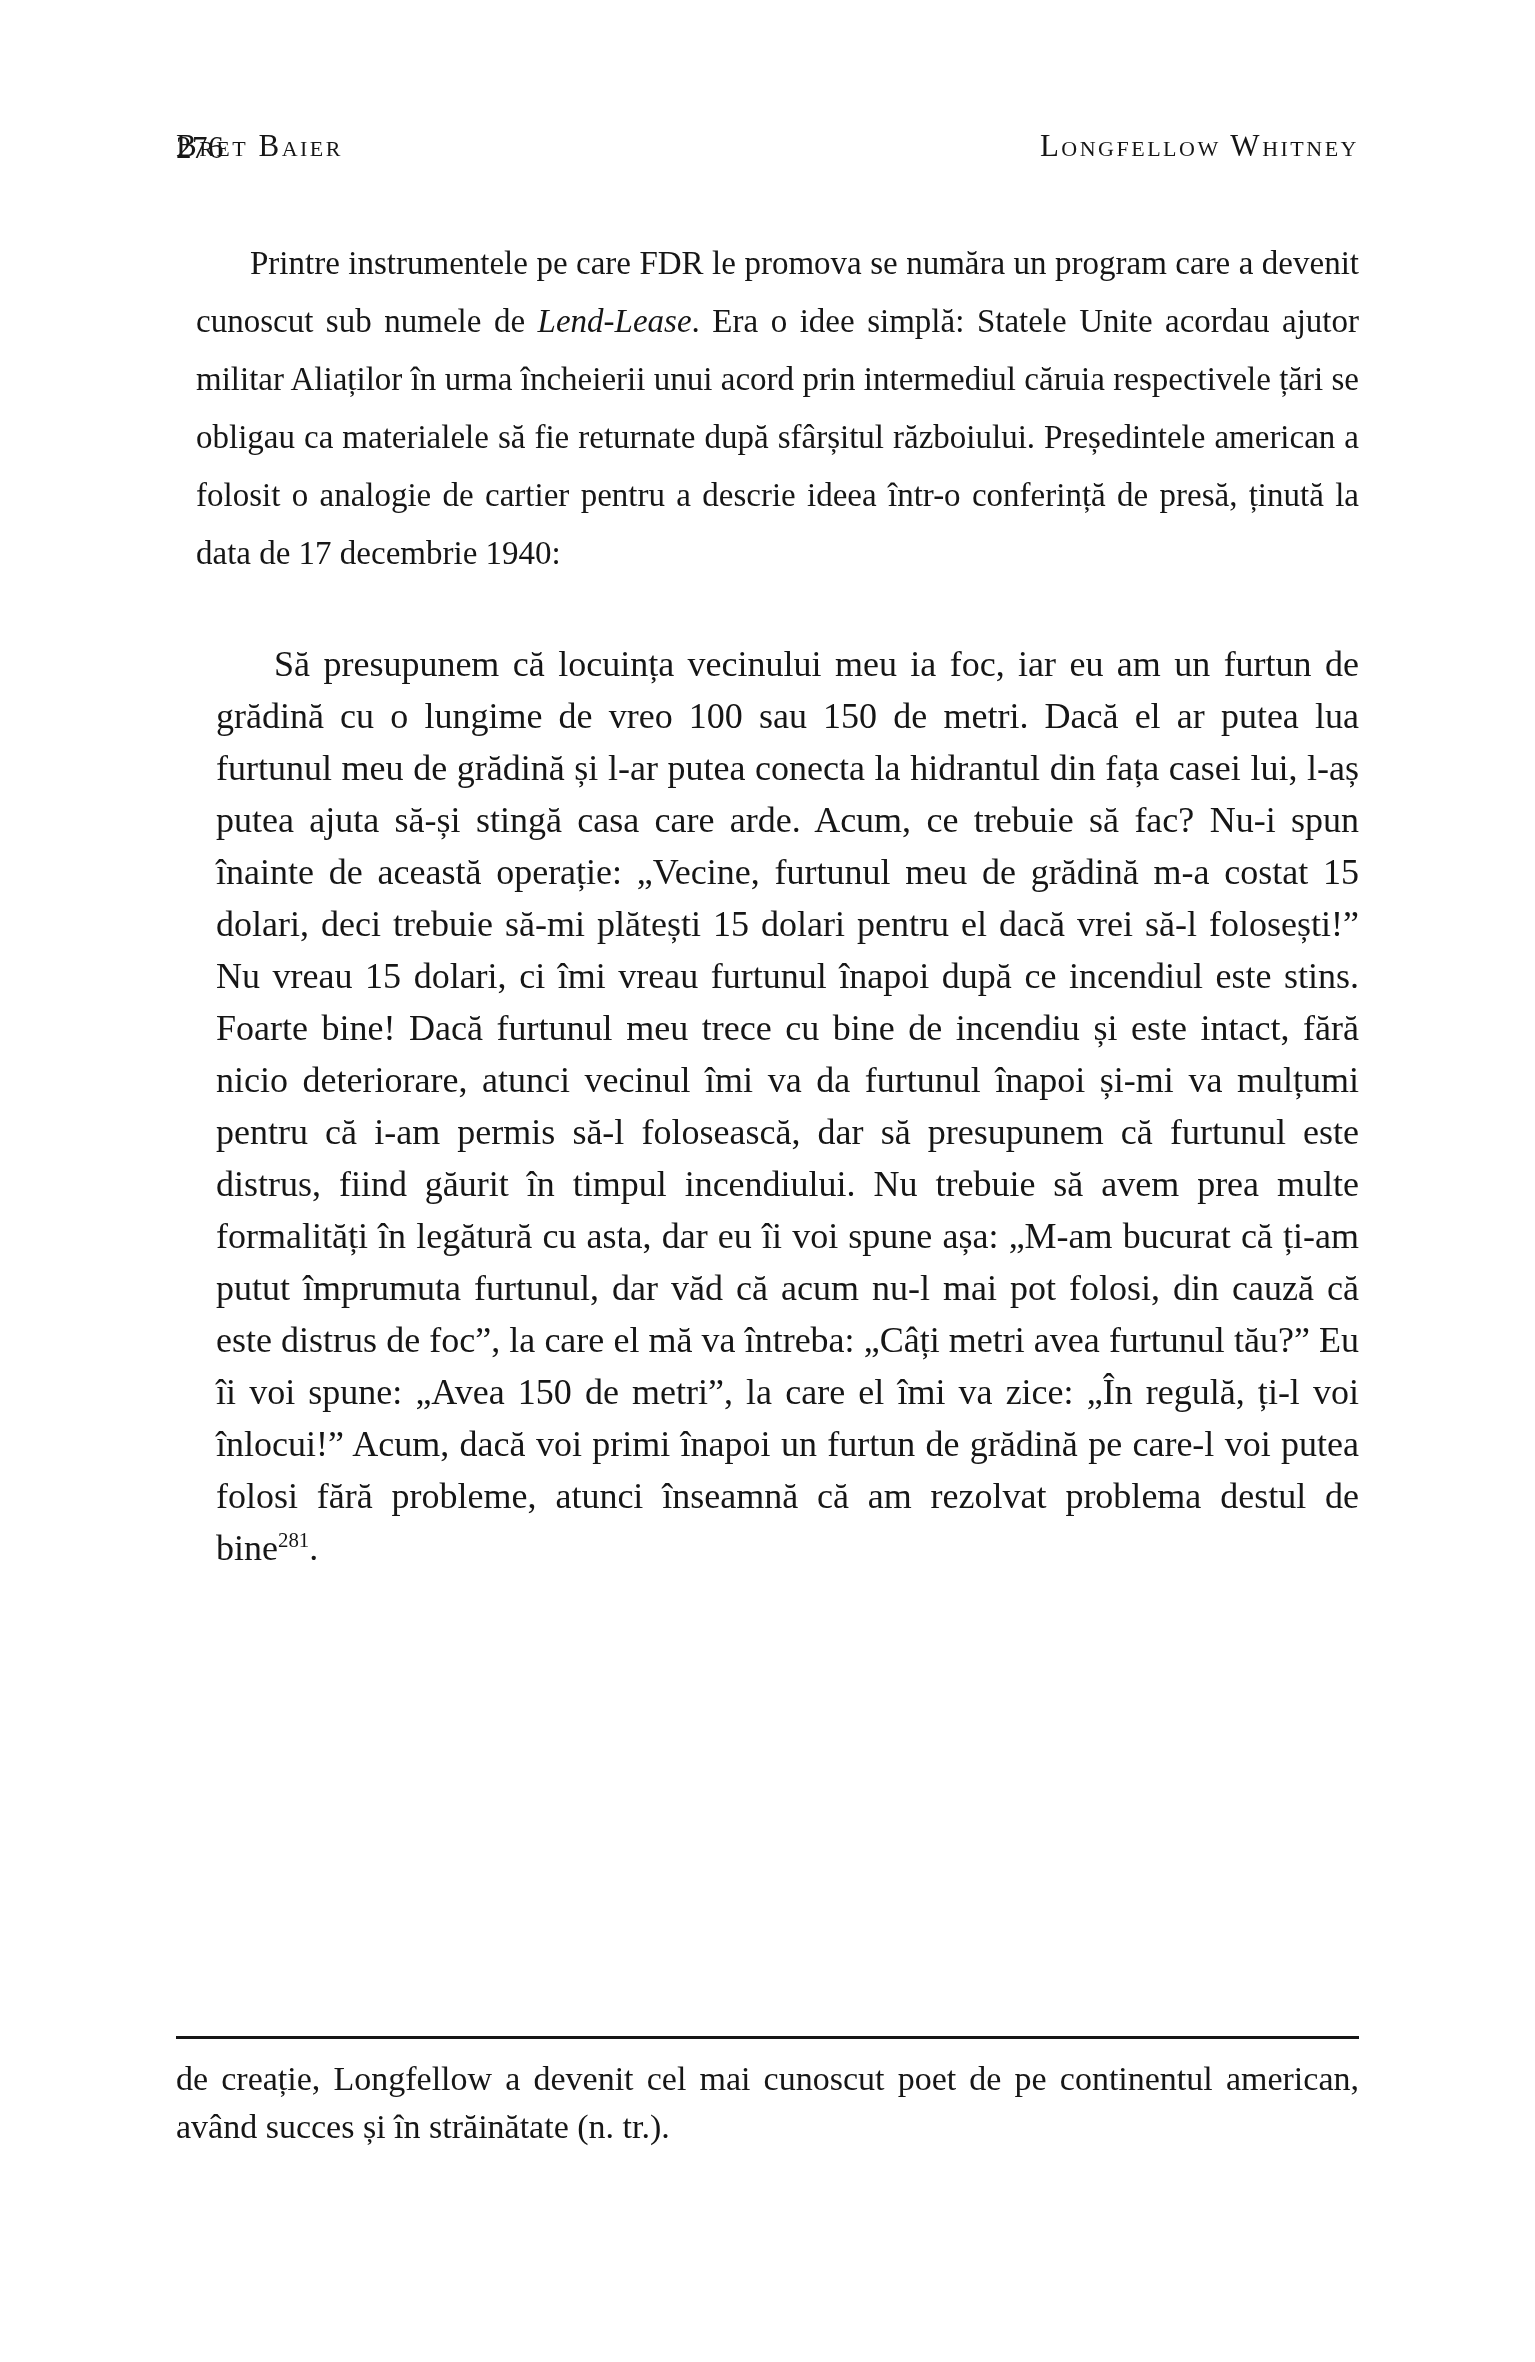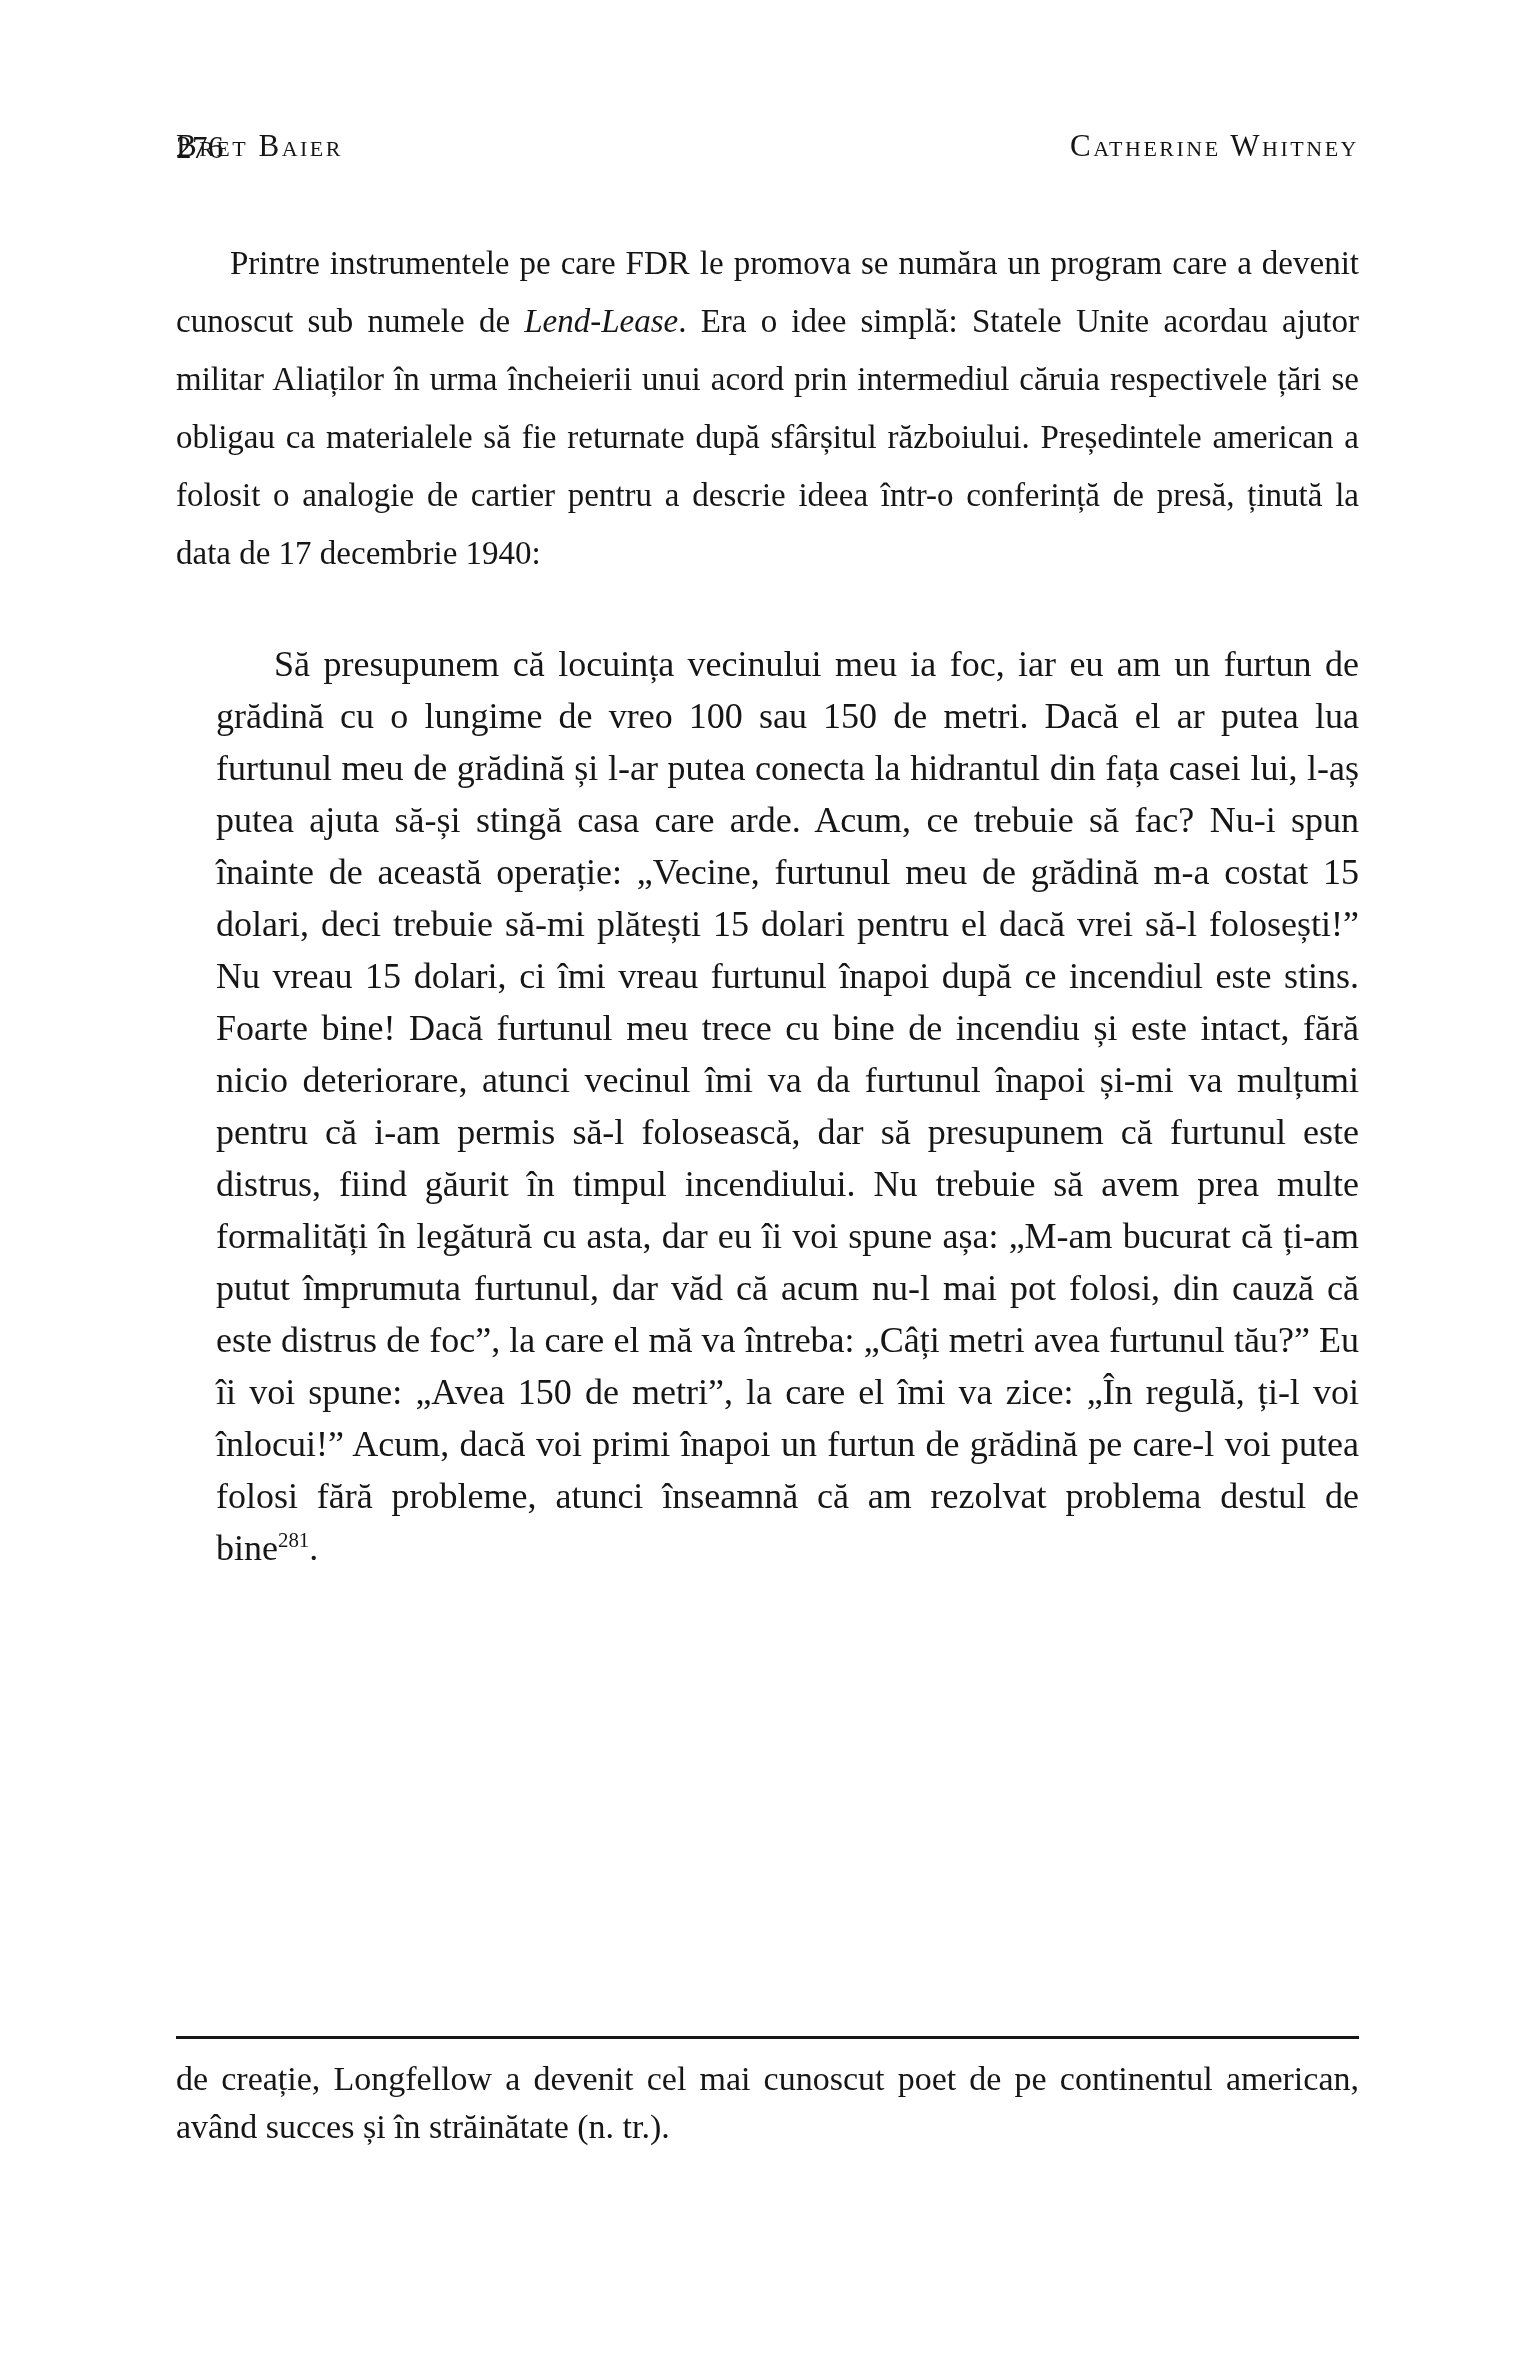--- a/index.html
+++ b/index.html
@@ -48,20 +48,21 @@
     letter-spacing: 2.5px;
   }
 
   
   .body-paragraph {
     margin-top: 62px;
     font-size: 33px;
     line-height: 58px;
     text-align: justify;
     text-indent: 54px;
+    margin-left: 20px;
   }
 
   .body-paragraph em {
     font-style: italic;
   }
 
   
   .quote {
     display: block;
     margin-top: 56px;
@@ -100,21 +101,21 @@
 </style>
 </head>
 <body>
 
 <div class="page">
 
   <header class="page-header">
     <span class="page-number">276</span>
     <span class="authors">
       <span>Bret Baier</span>
-      <span>Catherine Whitney</span>
+      <span>Longfellow Whitney</span>
     </span>
   </header>
 
   <p class="body-paragraph"><span>Printre instrumentele pe care FDR le promova se număra un program care a devenit cunoscut sub numele de </span><em>Lend-Lease</em><span>. Era o idee simplă: Statele Unite acordau ajutor militar Aliaților în urma încheierii unui acord prin intermediul căruia respectivele țări se obligau ca materialele să fie returnate după sfârșitul războiului. Președintele american a folosit o analogie de cartier pentru a descrie ideea într-o conferință de presă, ținută la data de 17 decembrie 1940:</span></p>
 
   <blockquote class="quote"><span>Să presupunem că locuința vecinului meu ia foc, iar eu am un furtun de grădină cu o lungime de vreo 100 sau 150 de metri. Dacă el ar putea lua furtunul meu de grădină și l-ar putea conecta la hidrantul din fața casei lui, l-aș putea ajuta să-și stingă casa care arde. Acum, ce trebuie să fac? Nu-i spun înainte de această operație: „Vecine, furtunul meu de grădină m-a costat 15 dolari, deci trebuie să-mi plătești 15 dolari pentru el dacă vrei să-l folosești!” Nu vreau 15 dolari, ci îmi vreau furtunul înapoi după ce incendiul este stins. Foarte bine! Dacă furtunul meu trece cu bine de incendiu și este intact, fără nicio deteriorare, atunci vecinul îmi va da furtunul înapoi și-mi va mulțumi pentru că i-am permis să-l folosească, dar să presupunem că furtunul este distrus, fiind găurit în timpul incendiului. Nu trebuie să avem prea multe formalități în legătură cu asta, dar eu îi voi spune așa: „M-am bucurat că ți-am putut împrumuta furtunul, dar văd că acum nu-l mai pot folosi, din cauză că este distrus de foc”, la care el mă va întreba: „Câți metri avea furtunul tău?” Eu îi voi spune: „Avea 150 de metri”, la care el îmi va zice: „În regulă, ți-l voi înlocui!” Acum, dacă voi primi înapoi un furtun de grădină pe care-l voi putea folosi fără probleme, atunci înseamnă că am rezolvat problema destul de bine</span><sup class="fn-ref">281</sup><span>.</span></blockquote>
 
   <footer class="footnote-area">
     <div class="footnote-rule"></div>
     <p class="footnote">de creație, Longfellow a devenit cel mai cunoscut poet de pe continentul american, având succes și în străinătate (n. tr.).</p>

